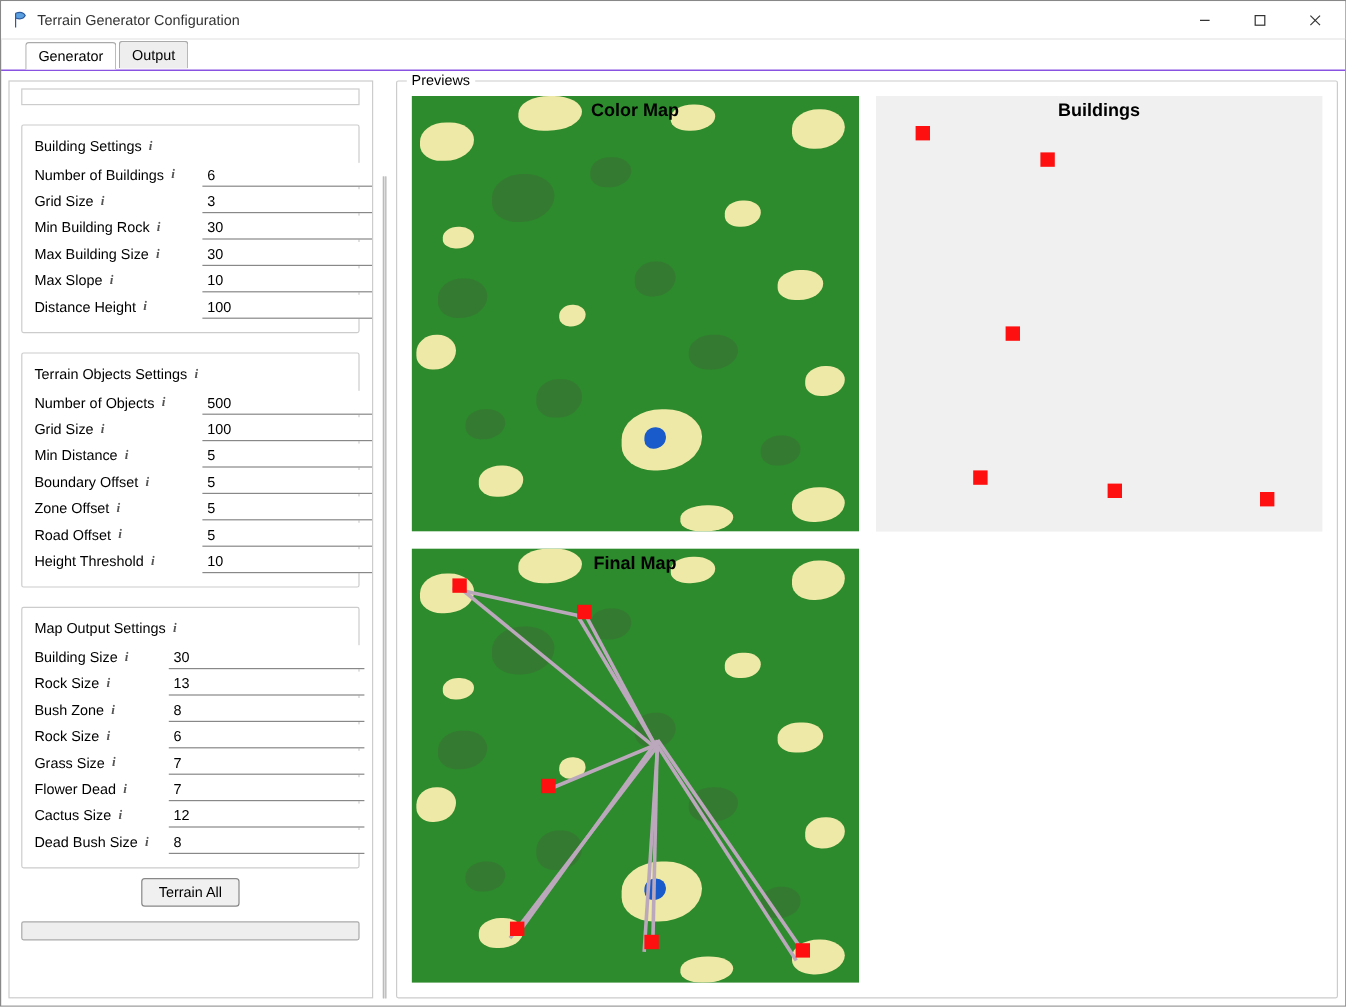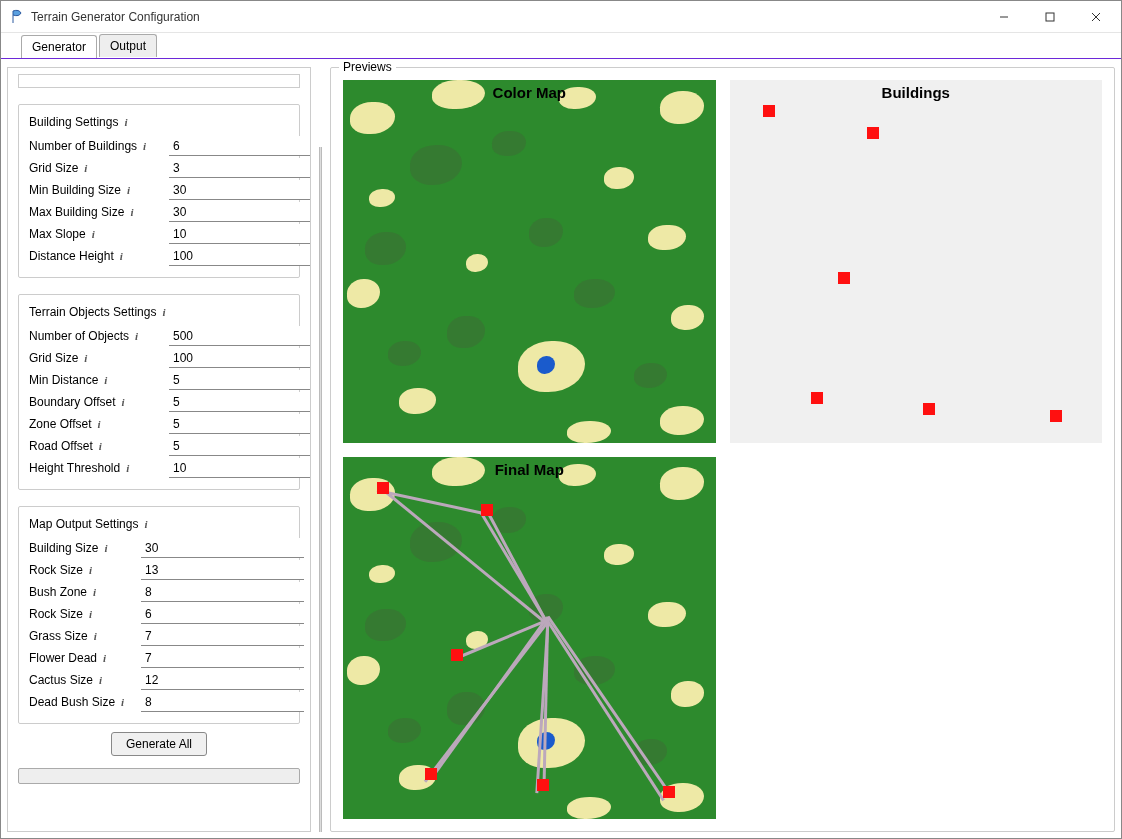--- a/index.html
+++ b/index.html
@@ -304,21 +304,21 @@
           </div>
           <div class="row">
             <label>
                 <span>Grid Size</span>
                 <span class="info">i</span>
               </label>
             <input value="3" style="">
           </div>
           <div class="row">
             <label>
-                <span>Min Building Size</span>
+                <span>Min Building Rock</span>
                 <span class="info">i</span>
               </label>
             <input value="30" style="">
           </div>
           <div class="row">
             <label>
                 <span>Max Building Size</span>
                 <span class="info">i</span>
               </label>
             <input value="30" style="">
@@ -452,21 +452,21 @@
           <div class="row">
             <label style="flex-basis:112px">
                 <span>Dead Bush Size</span>
                 <span class="info">i</span>
               </label>
             <input value="8" style="">
           </div>
         </div>
 
         <div class="generate-row">
-          <button class="generate-btn">Generate All</button>
+          <button class="generate-btn">Terrain All</button>
         </div>
 
         <div class="progress"></div>
       </div>
     </div>
 
     <div class="divider"></div>
 
     <div class="right-col">
       <div class="previews-frame">

